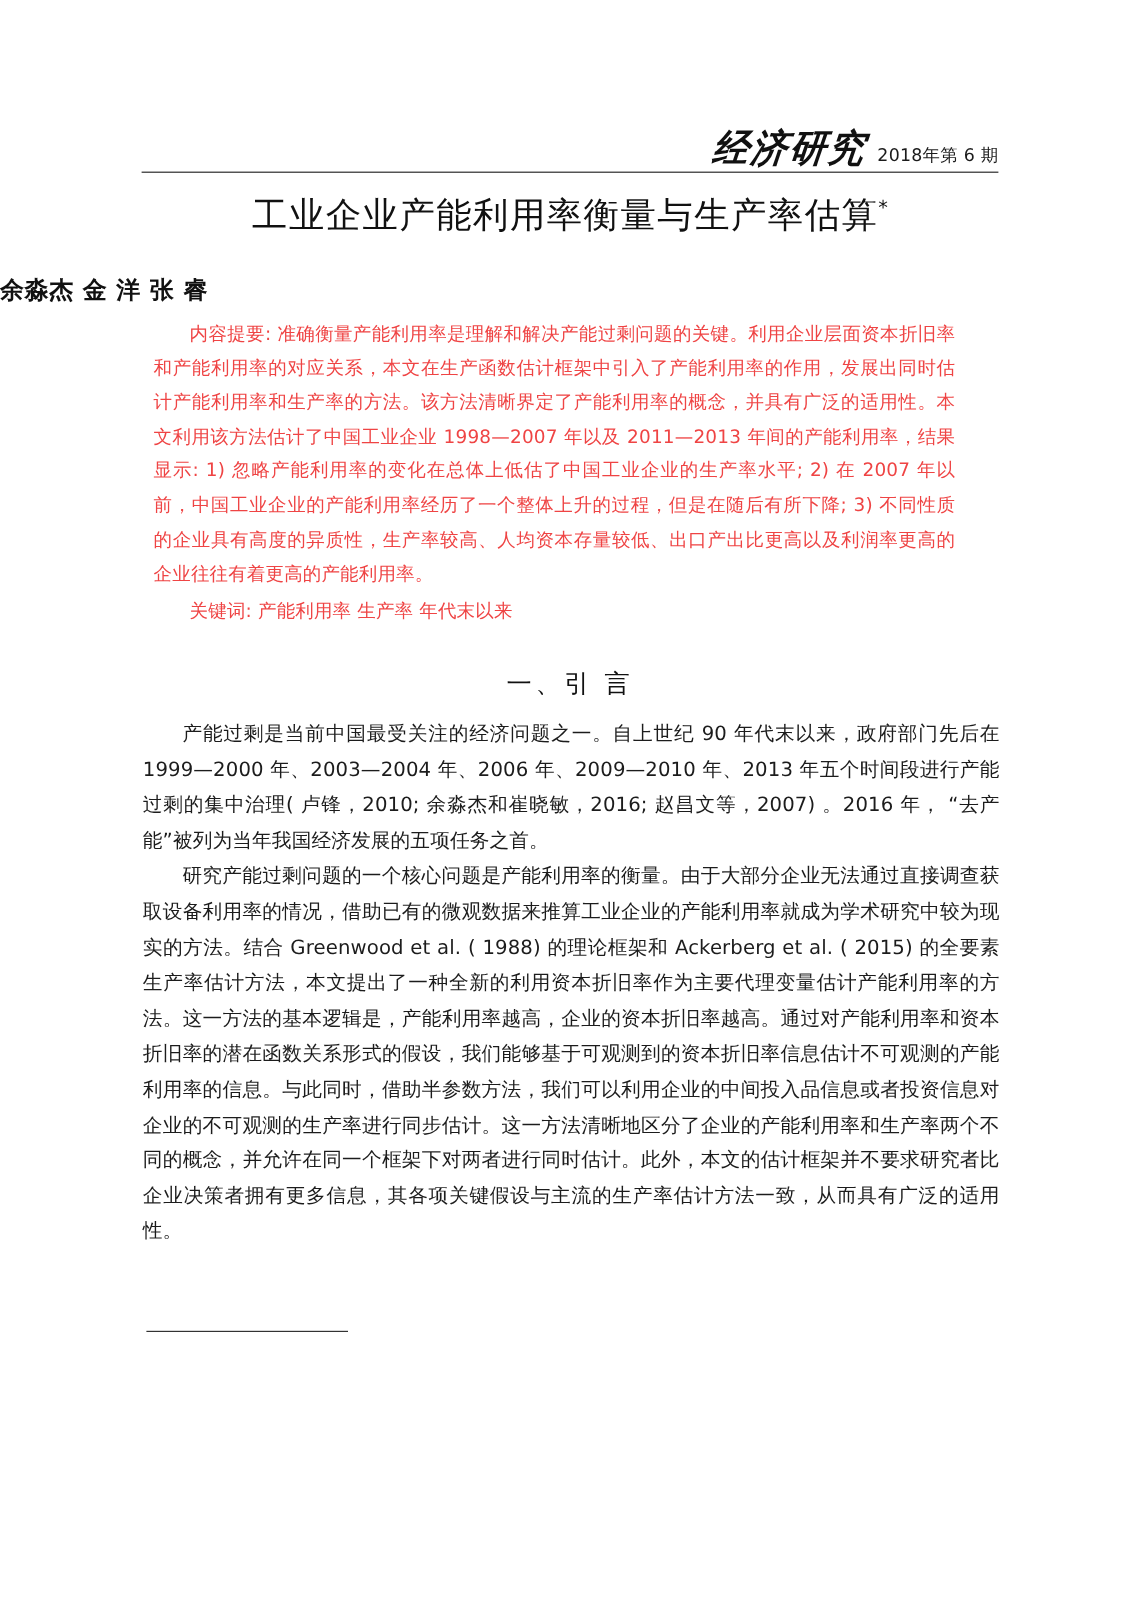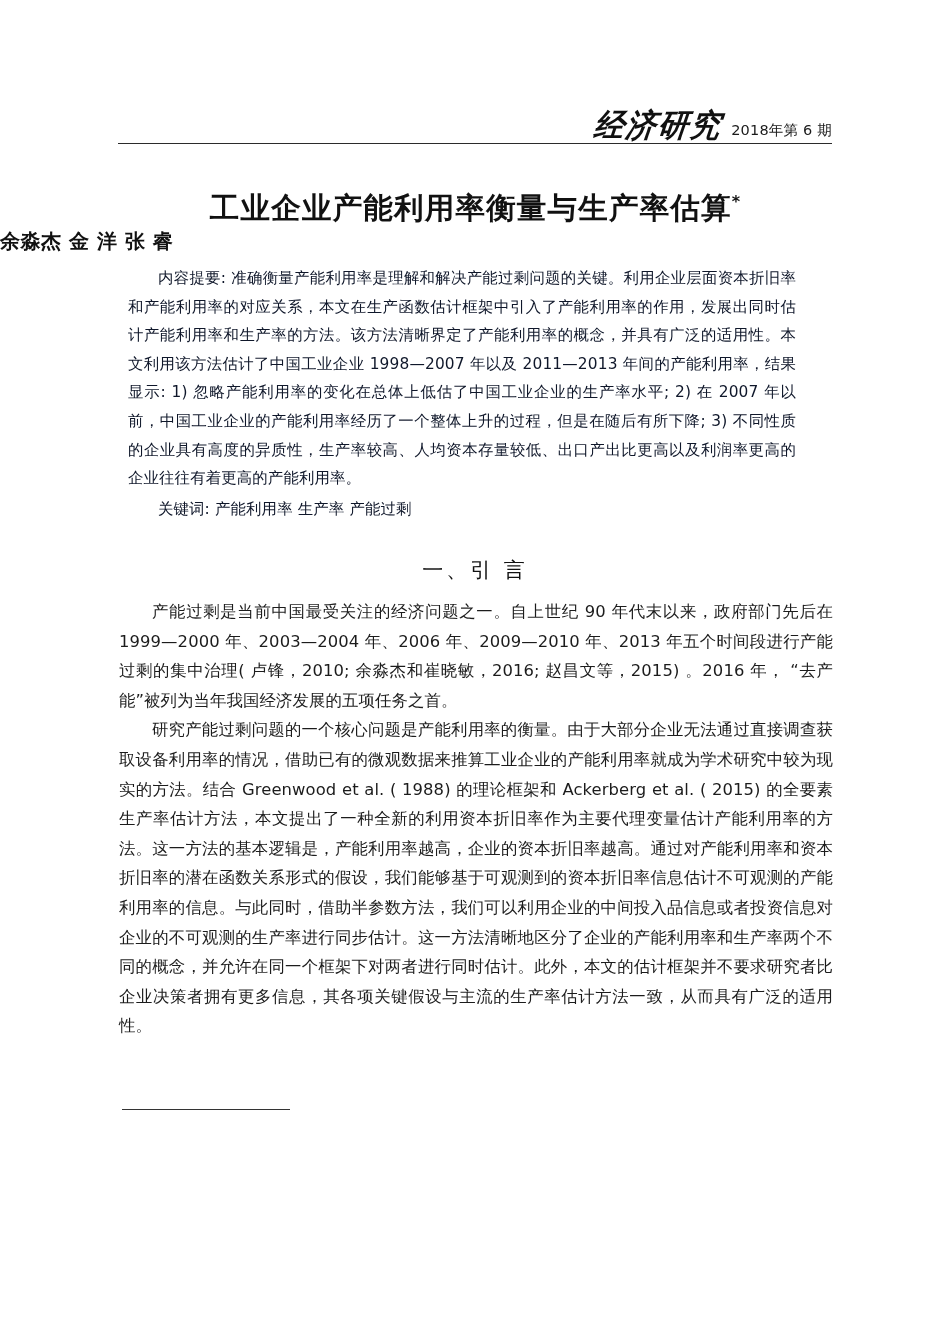--- a/index.html
+++ b/index.html
@@ -61,25 +61,24 @@
   }
 
   
   .doc-title {
     position: absolute;
     left: 0;
     top: 160px;
     width: 950px;
     text-align: center;
     font-size: 29.5px;
-    font-weight: 700;
+    font-weight: 400;
     letter-spacing: 1.2px;
     color: #111;
     white-space: nowrap;
-    margin-top: 29px;
   }
   .doc-title .star {
     font-size: 16px;
     vertical-align: super;
     letter-spacing: 0;
   }
 
   .authors {
     position: absolute;
     left: 0;
@@ -96,21 +95,21 @@
   
   .abstract-block {
     position: absolute;
     left: 128px;
     top: 264px;
     width: 668px;
     font-size: 15.4px;
     line-height: 28.6px;
     text-align: justify;
     text-justify: inter-character;
-    color: #0f172a;
+    color: #ef4444;
     letter-spacing: 0.15px;
   }
   .abstract-block p { margin: 0; }
   .abstract-p { text-indent: 30px; }
   .keywords-p { text-indent: 30px; margin-top: 2px !important; }
 
   
   .section-heading {
     position: absolute;
     left: 0;
@@ -164,25 +163,25 @@
   <div class="doc-title">
     <span>工业企业产能利用率衡量与生产率估算</span><span class="star">*</span>
   </div>
 
   <div class="authors">
     <span>余淼杰 金 洋 张 睿</span>
   </div>
 
   <div class="abstract-block">
     <p class="abstract-p">内容提要: 准确衡量产能利用率是理解和解决产能过剩问题的关键。利用企业层面资本折旧率和产能利用率的对应关系，本文在生产函数估计框架中引入了产能利用率的作用，发展出同时估计产能利用率和生产率的方法。该方法清晰界定了产能利用率的概念，并具有广泛的适用性。本文利用该方法估计了中国工业企业 1998—2007 年以及 2011—2013 年间的产能利用率，结果显示: 1) 忽略产能利用率的变化在总体上低估了中国工业企业的生产率水平; 2) 在 2007 年以前，中国工业企业的产能利用率经历了一个整体上升的过程，但是在随后有所下降; 3) 不同性质的企业具有高度的异质性，生产率较高、人均资本存量较低、出口产出比更高以及利润率更高的企业往往有着更高的产能利用率。</p>
-    <p class="keywords-p">关键词: 产能利用率 生产率 产能过剩</p>
+    <p class="keywords-p">关键词: 产能利用率 生产率 年代末以来</p>
   </div>
 
   <div class="section-heading">一、引 言</div>
 
   <div class="body-text">
-    <p>产能过剩是当前中国最受关注的经济问题之一。自上世纪 90 年代末以来，政府部门先后在 1999—2000 年、2003—2004 年、2006 年、2009—2010 年、2013 年五个时间段进行产能过剩的集中治理( 卢锋，2010; 余淼杰和崔晓敏，2016; 赵昌文等，2015) 。2016 年， “去产能”被列为当年我国经济发展的五项任务之首。</p>
+    <p>产能过剩是当前中国最受关注的经济问题之一。自上世纪 90 年代末以来，政府部门先后在 1999—2000 年、2003—2004 年、2006 年、2009—2010 年、2013 年五个时间段进行产能过剩的集中治理( 卢锋，2010; 余淼杰和崔晓敏，2016; 赵昌文等，2007) 。2016 年， “去产能”被列为当年我国经济发展的五项任务之首。</p>
     <p>研究产能过剩问题的一个核心问题是产能利用率的衡量。由于大部分企业无法通过直接调查获取设备利用率的情况，借助已有的微观数据来推算工业企业的产能利用率就成为学术研究中较为现实的方法。结合 Greenwood et al. ( 1988) 的理论框架和 Ackerberg et al. ( 2015) 的全要素生产率估计方法，本文提出了一种全新的利用资本折旧率作为主要代理变量估计产能利用率的方法。这一方法的基本逻辑是，产能利用率越高，企业的资本折旧率越高。通过对产能利用率和资本折旧率的潜在函数关系形式的假设，我们能够基于可观测到的资本折旧率信息估计不可观测的产能利用率的信息。与此同时，借助半参数方法，我们可以利用企业的中间投入品信息或者投资信息对企业的不可观测的生产率进行同步估计。这一方法清晰地区分了企业的产能利用率和生产率两个不同的概念，并允许在同一个框架下对两者进行同时估计。此外，本文的估计框架并不要求研究者比企业决策者拥有更多信息，其各项关键假设与主流的生产率估计方法一致，从而具有广泛的适用性。</p>
   </div>
 
   <div class="footnote-rule"></div>
 
 </div>
 
 </body></html>

